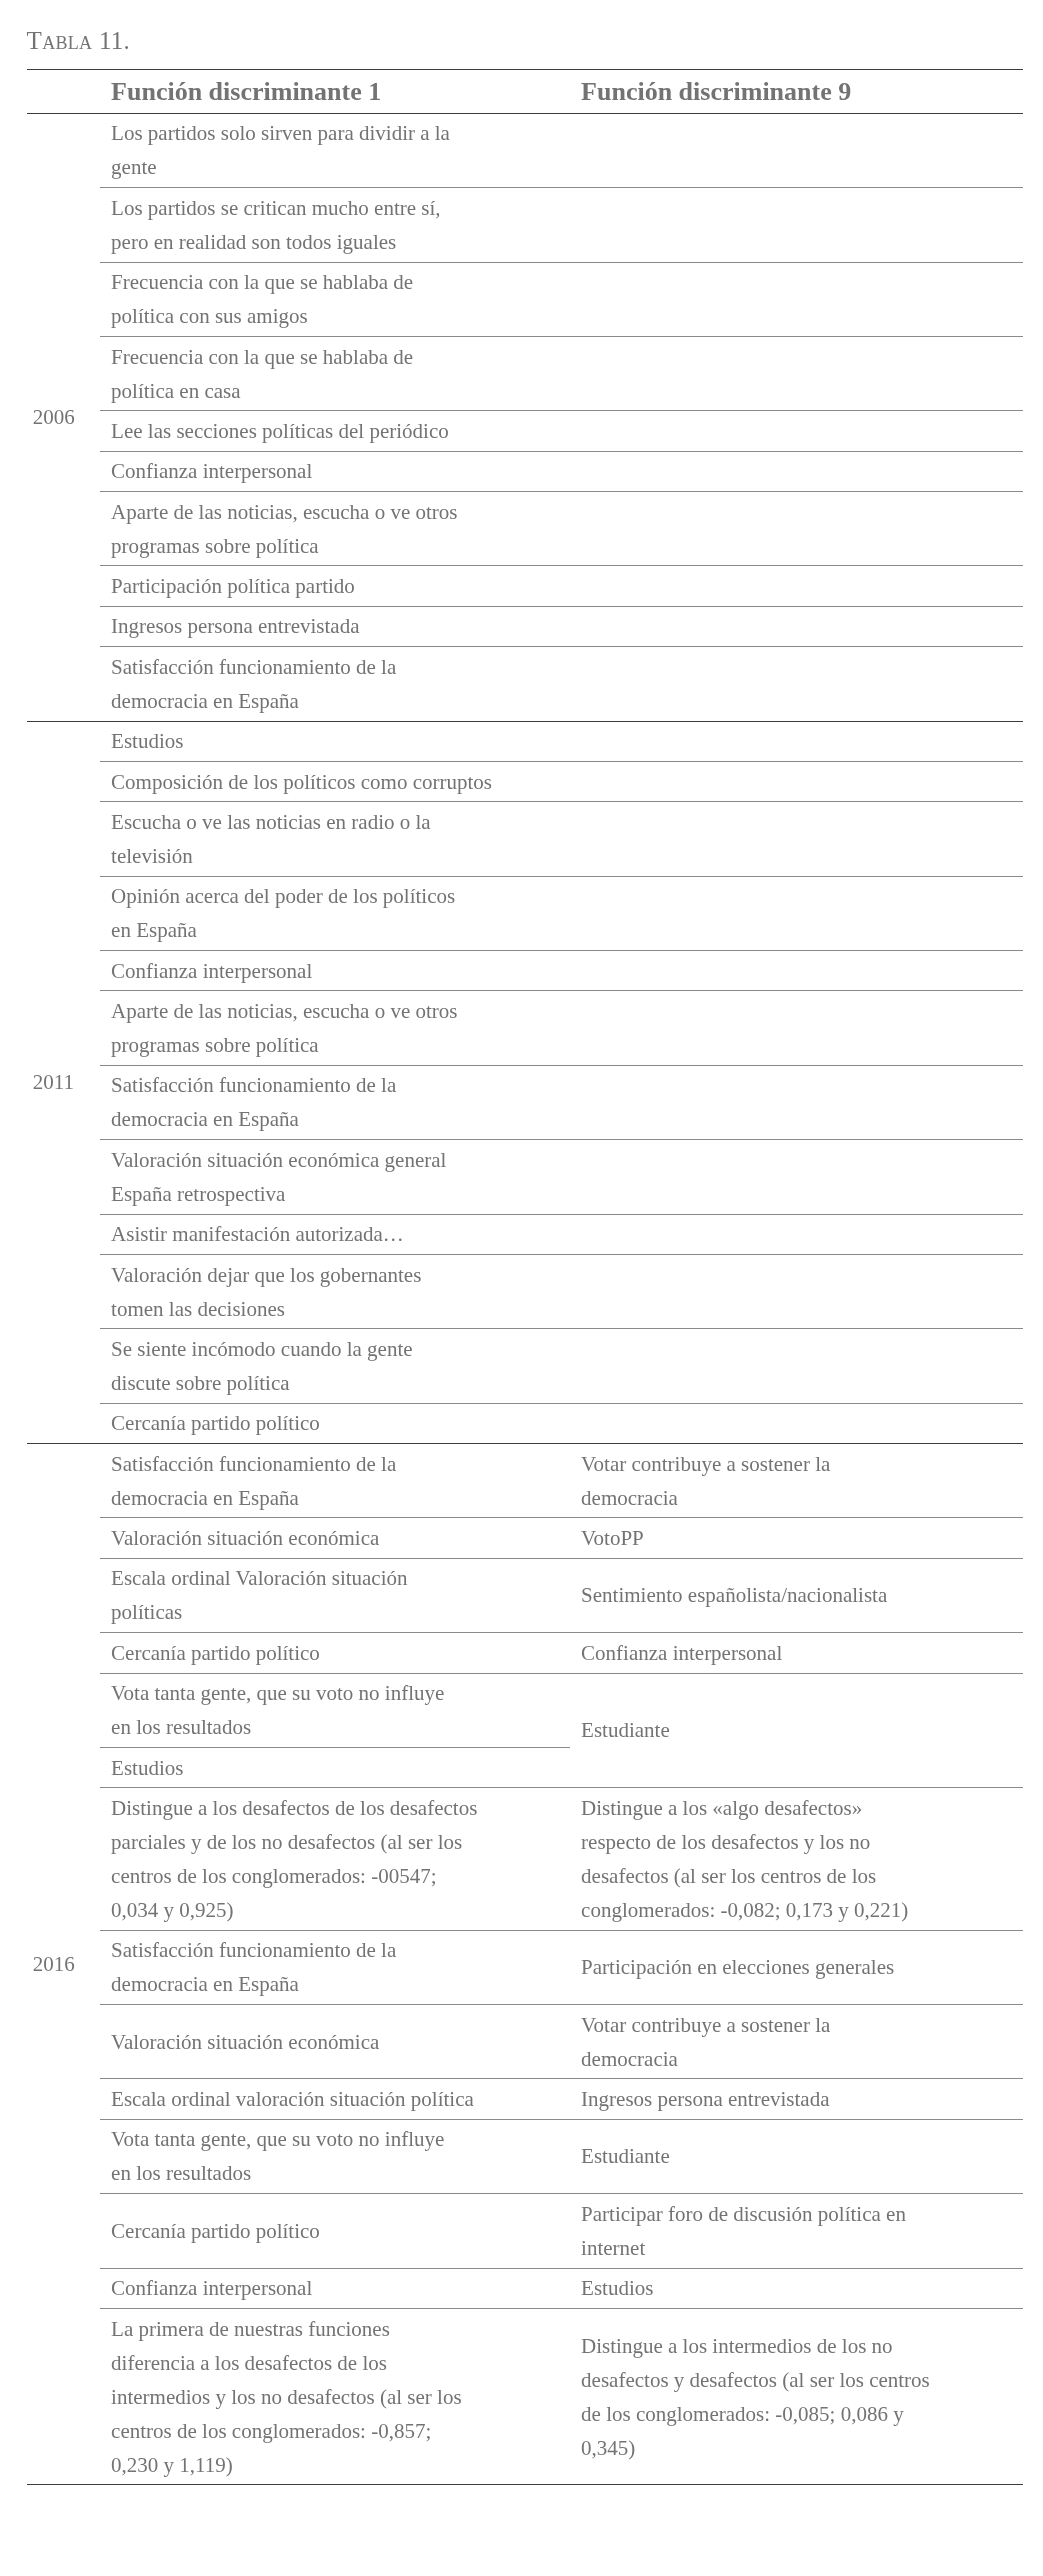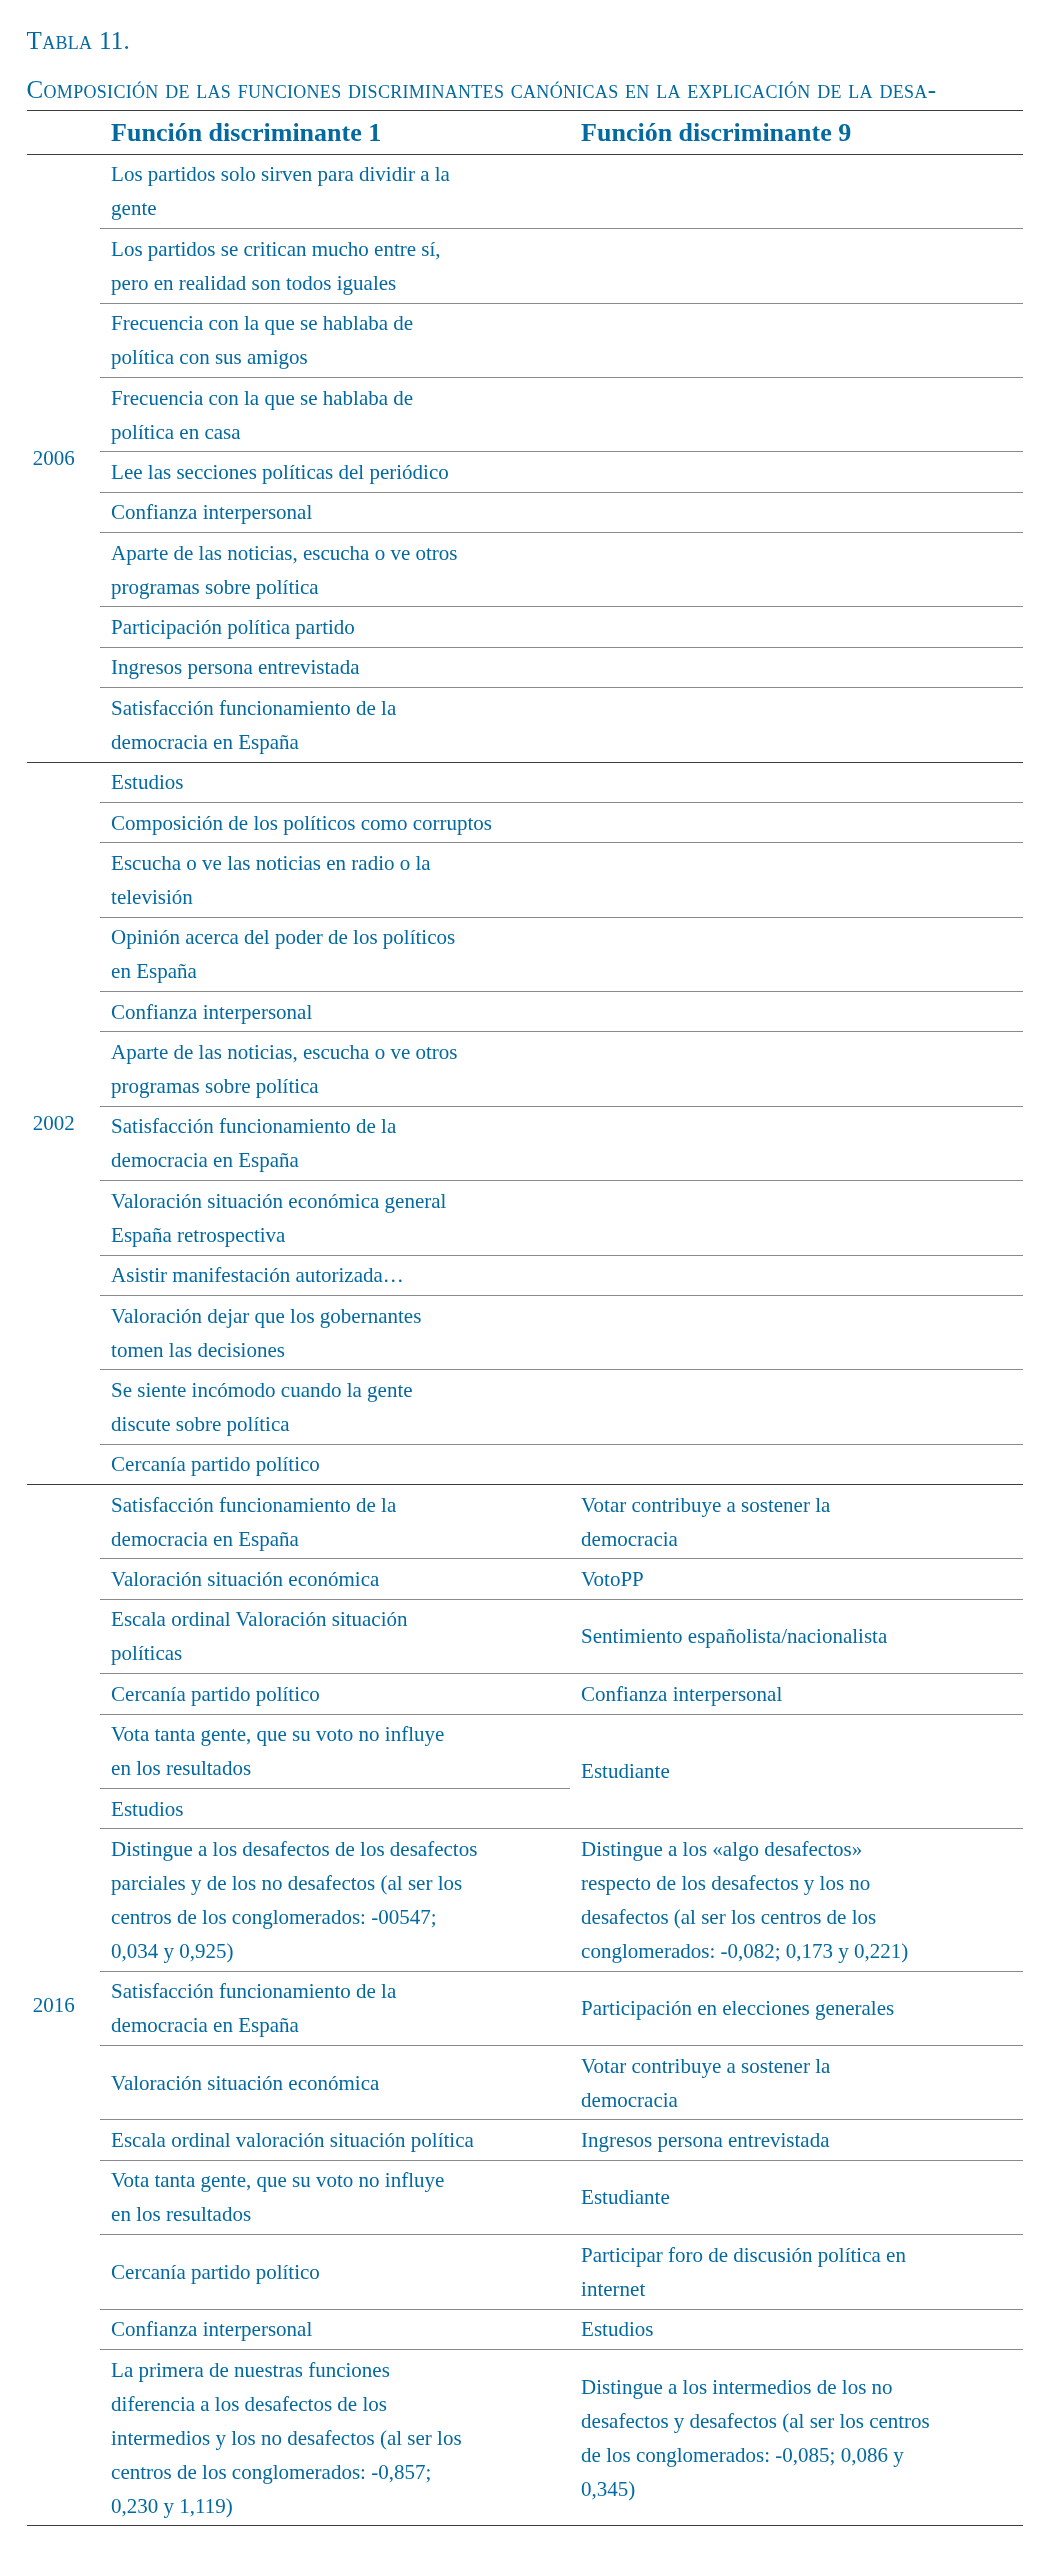--- a/index.html
+++ b/index.html
@@ -1,20 +1,20 @@
 <!DOCTYPE html>
 <html style="font-size:14px"><head>
 <meta charset="utf-8">
 <style>
   html, body { margin:0; padding:0; background:#ffffff; }
   .page {
     width:1043px; height:2576px; box-sizing:border-box;
     padding:25px 20.4px 0 26.6px;
     font-family:"Liberation Serif", serif;
-    color:#0369a1; background:#ffffff;
+    color:#737373; background:#ffffff;
     overflow:hidden;
   }
   .doc-title {
     font-variant:small-caps; font-size:25px; line-height:32px;
     margin-bottom:12.4px; letter-spacing:0.3px;
   }
   .doc-subtitle {
     font-variant:small-caps; font-size:25px; line-height:41px;
     letter-spacing:0.3px;
   }
@@ -45,21 +45,20 @@
     vertical-align:middle;
     white-space:nowrap;
   }
   tr.section-end td { border-bottom:1.8px solid #3d3d3d; }
 </style>
 </head>
 <body>
 
 <div class="page">
   <div class="doc-title">Tabla 11.</div>
-  <div class="doc-subtitle">Composición de las funciones discriminantes canónicas en la explicación de la desa-</div>
 
   <table class="disc">
     <colgroup>
       <col class="c-year">
         <col class="c-f1">
         <col class="c-f2">
     </colgroup>
     <thead>
       <tr>
         <th></th>
@@ -109,21 +108,21 @@
         <tr>
           <td class="cell">Ingresos persona entrevistada</td>
           <td class="cell"></td>
         </tr>
         <tr class="section-end">
           <td class="cell">Satisfacción funcionamiento de la
 democracia en España</td>
           <td class="cell"></td>
         </tr>
         <tr>
-          <td class="year" rowspan="12">2002</td>
+          <td class="year" rowspan="12">2011</td>
           <td class="cell">Estudios</td>
           <td class="cell"></td>
         </tr>
         <tr>
           <td class="cell">Composición de los políticos como corruptos</td>
           <td class="cell"></td>
         </tr>
         <tr>
           <td class="cell">Escucha o ve las noticias en radio o la
 televisión</td>

